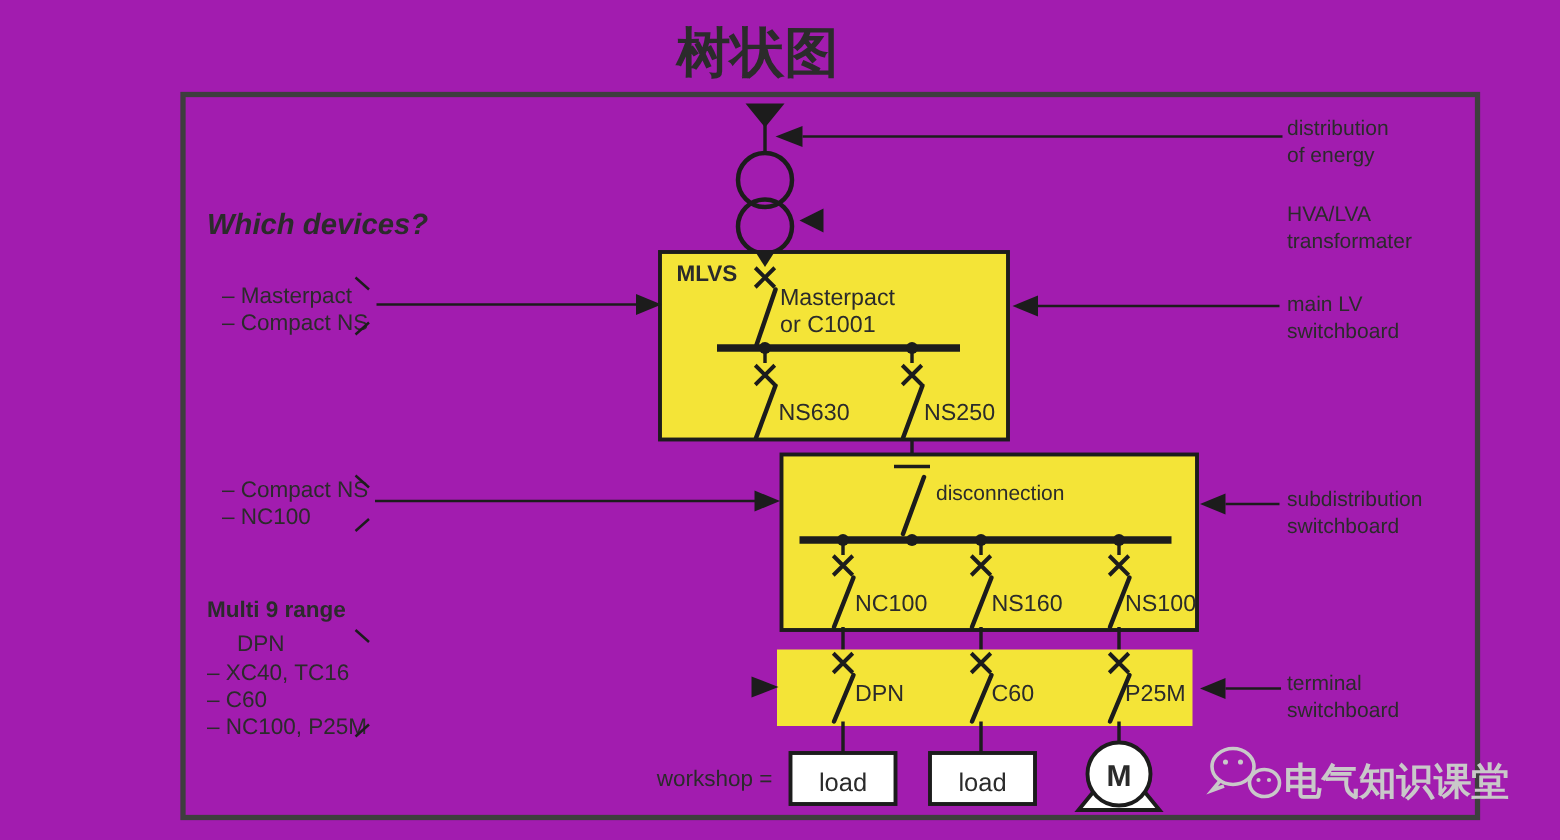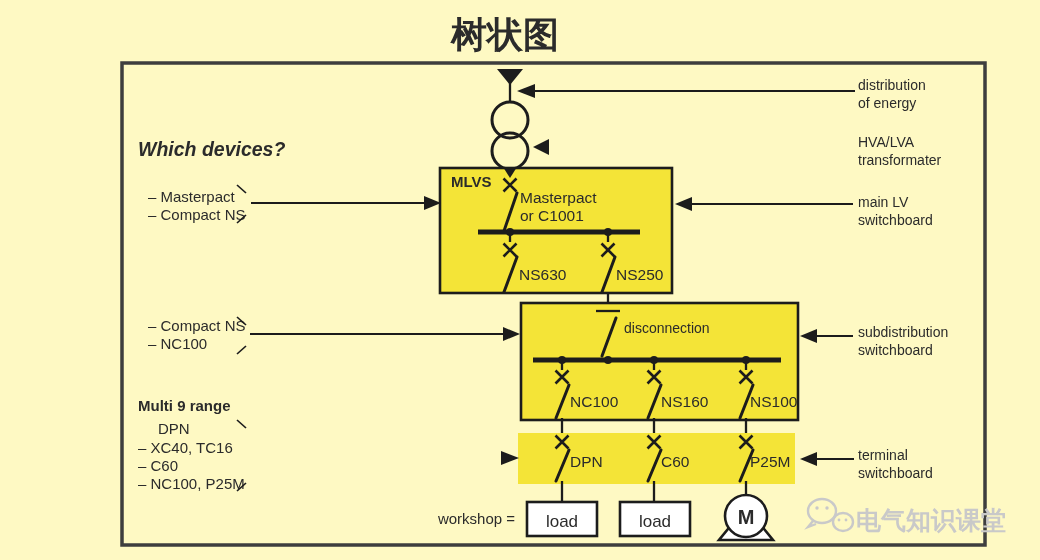--- a/index.html
+++ b/index.html
@@ -1,20 +1,20 @@
 <!DOCTYPE html>
 <html style="--yellow: #f4e437; --line: #1c1c1c; --frame: #3e3e3e; --text: #2b2b2b; --watermark: #c9c9c9;"><head>
 <meta charset="utf-8">
 <style>
   :root{
     --yellow:#f4e437; --line:#1c1c1c; --frame:#3e3e3e;
     --text:#2b2b2b; --watermark:#c9c9c9;
   }
   html,body{margin:0;padding:0;background:#ffffff;}
-  #stage{position:relative;width:1040px;height:560px;background:#fef9c3;overflow:hidden;}
+  #stage{position:relative;width:1040px;height:560px;background:#a21caf;overflow:hidden;}
   svg{display:block;}
   text{font-family:"Liberation Sans","DejaVu Sans",sans-serif;fill:var(--text);font-size:15px;}
   .t14{font-size:14px}
   .t15{font-size:15px}
   .t155{font-size:15.5px}
   .t17{font-size:17px}
   .t20{font-size:20px}
   .bold{font-weight:700}
   .ital{font-style:italic}
   .title{font-size:36px;font-weight:700}

